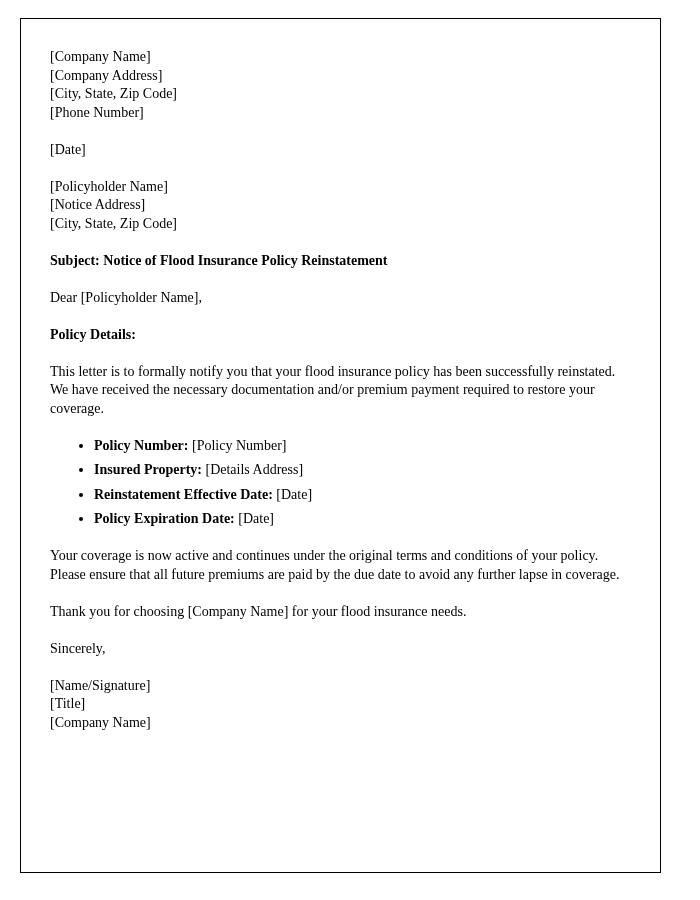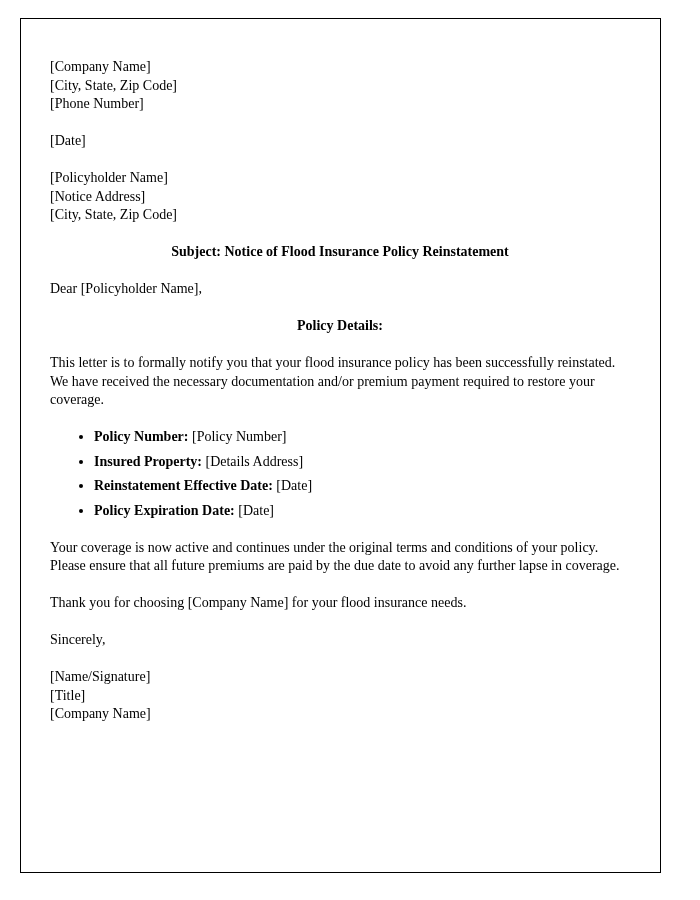--- a/index.html
+++ b/index.html
@@ -19,56 +19,56 @@
     left: 20px;
     top: 18px;
     width: 641px;
     height: 855px;
     border: 1px solid #000000;
     box-sizing: border-box;
   }
   .content {
     position: absolute;
     left: 50px;
-    top: 58px;
+    top: 48px;
     width: 580px;
     font-size: 14px;
     line-height: 18.5px;
   }
   .block {
     margin: 0 0 18.5px 0;
   }
   .line {
     margin: 0;
   }
   .para {
     margin: 0 0 18.5px 0;
   }
   .bold {
     font-weight: bold;
-    text-align: center;
   }
   ul.policy-list {
     margin: 0 0 18.5px 0;
     padding-left: 38px;
   }
   ul.policy-list li {
     margin: 6px;
     line-height: 18.5px;
   }
 </style>
 </head>
 <body>
 
 <div class="page-border"></div>
 
 <div class="content">
 
   <div class="block">
     <div class="line">[Company Name]</div>
+    <div class="line">[Company Address]</div>
     <div class="line">[City, State, Zip Code]</div>
     <div class="line">[Phone Number]</div>
   </div>
 
   <div class="block">[Date]</div>
 
   <div class="block">
     <div class="line">[Policyholder Name]</div>
     <div class="line">[Notice Address]</div>
     <div class="line">[City, State, Zip Code]</div>

